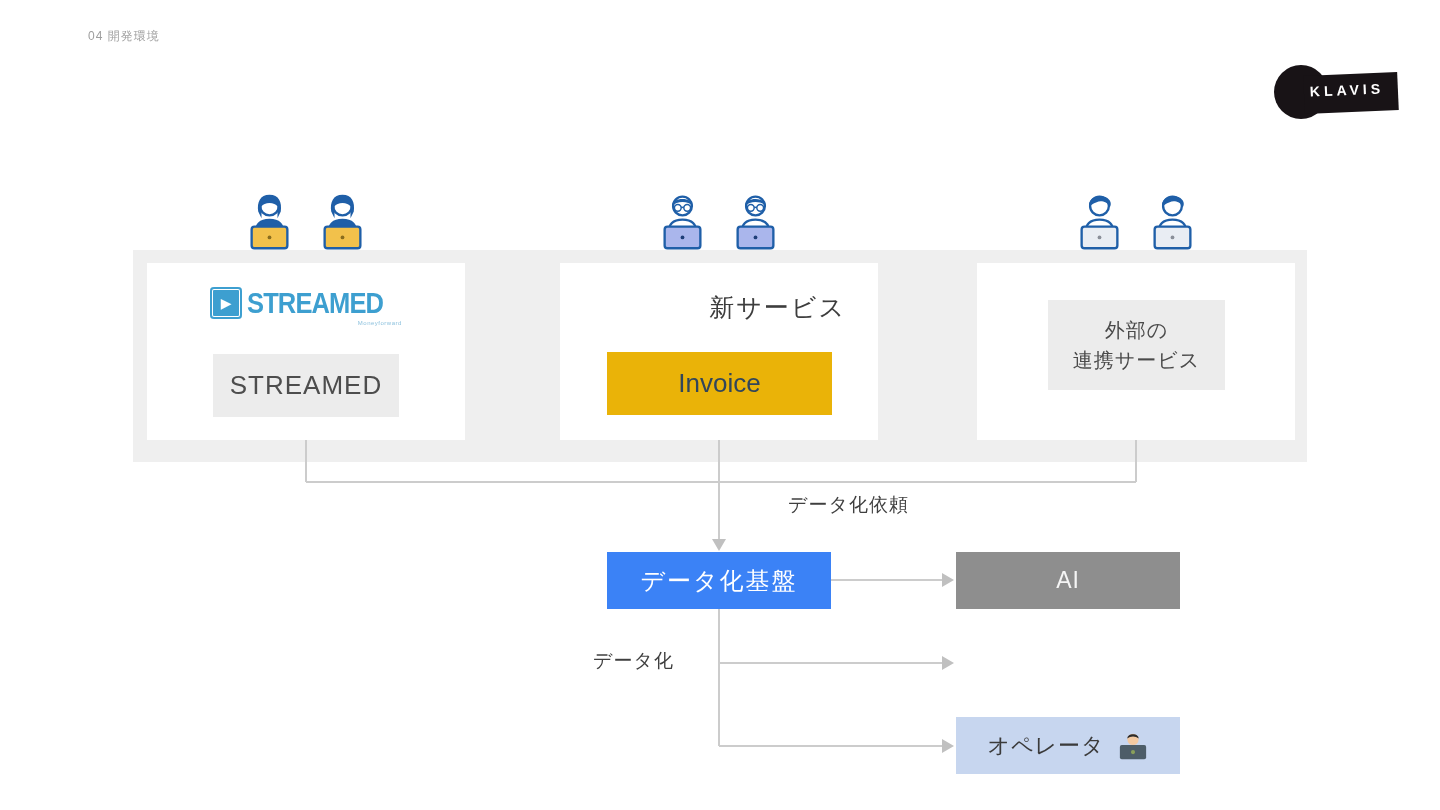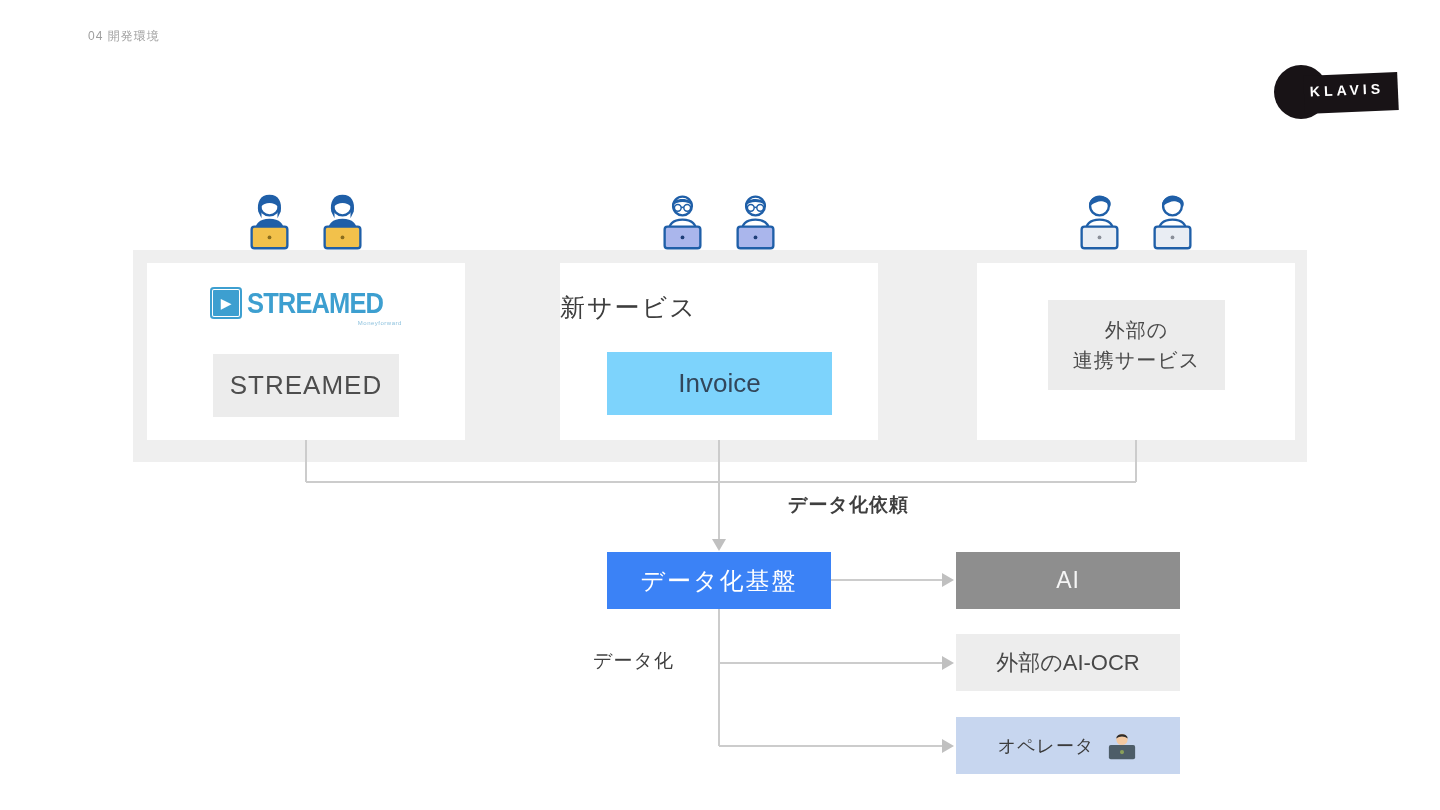--- a/index.html
+++ b/index.html
@@ -32,35 +32,35 @@
   .st-logo { position:absolute; left:0; top:24px; width:318px; display:flex; justify-content:center; align-items:flex-start; }
   .st-badge { width:32px; height:32px; background:#3d9fd0; border-radius:4px; box-shadow:inset 0 0 0 2px #3d9fd0, inset 0 0 0 3px #ffffff;
               color:#ffffff; font-size:14px; display:flex; align-items:center; justify-content:center; margin-right:5px; }
   .st-word-wrap { display:flex; flex-direction:column; align-items:flex-end; }
   .st-word { font-size:29px; font-weight:bold; color:#3d9fd0; letter-spacing:-1px; transform:scaleX(.88); transform-origin:left center; line-height:32px; }
   .st-tag  { font-size:6px; color:#8ec2de; margin-top:1px; letter-spacing:.5px; }
 
   .pill { position:absolute; display:flex; align-items:center; justify-content:center; text-align:left; }
   .pill-gray { background:#ececec; color:#4d4d4d; }
   .streamed-pill { left:66px; top:91px; width:186px; height:63px; font-size:26px; letter-spacing:1px; }
-  .svc-heading { position:absolute; left:0; top:28px; width:286px; text-align:left; font-size:25px; color:#3d3d3d; letter-spacing:2px; }
-  .invoice-pill { left:47px; top:89px; width:225px; height:63px; background:#7dd3fc; color:#32465a; font-size:26px; }
+  .svc-heading { position:absolute; left:0; top:28px; width:286px; text-align:right; font-size:25px; color:#3d3d3d; letter-spacing:2px; }
+  .invoice-pill { left:47px; top:89px; width:225px; height:63px; background:#eab308; color:#32465a; font-size:26px; }
   .external-pill { left:71px; top:37px; width:177px; height:90px; font-size:20px; color:#4a4a4a; line-height:1.5; flex-direction:column; letter-spacing:1px; }
 
   .connectors { position:absolute; left:0; top:0; width:1440px; height:810px; pointer-events:none; }
 
   .flow-label { position:absolute; font-size:19px; color:#3f3f3f; letter-spacing:1px; }
-  .lbl-request { left:788px; top:492px;font-weight:bold; }
+  .lbl-request { left:788px; top:492px; }
   .lbl-process { left:593px; top:648px; width:102px; text-align:left; }
 
   .node { position:absolute; width:224px; height:57px; display:flex; align-items:center; justify-content:center; }
   .platform-box { left:607px; top:552px; background:#3b82f6; color:#ffffff; font-size:24px; letter-spacing:2px; }
   .ai-box  { left:956px; top:552px; background:#8e8e8e; color:#f5f5f5; font-size:23px; letter-spacing:1px; }
   .ocr-box { left:956px; top:634px; background:#ededed; color:#484848; font-size:22px; }
-  .op-box  { left:956px; top:717px; background:#c7d6ef; color:#3b3b3b; font-size:18px; letter-spacing:1px; }
+  .op-box  { left:956px; top:717px; background:#c7d6ef; color:#3b3b3b; font-size:22px; letter-spacing:1px; }
   .op-box .op-icon { margin-left:12px; }
 </style>
 </head>
 <body>
 
 <div class="stage">
 
   <div class="eyebrow">04 開発環境</div>
 
   <div class="klavis">
@@ -168,21 +168,20 @@
       <polygon points="942,656 942,670 954,663"></polygon>
       <polygon points="942,739 942,753 954,746"></polygon>
     </g>
   </svg>
 
   <div class="flow-label lbl-request">データ化依頼</div>
   <div class="flow-label lbl-process">データ化</div>
 
   <div class="node platform-box">データ化基盤</div>
   <div class="node ai-box">AI</div>
-  <div class="node ocr-box">外部のAI-OCR</div>
   <div class="node op-box">
     <span>オペレータ</span>
     <svg class="op-icon" width="32" height="30" viewBox="0 0 34 32">
       <circle cx="17" cy="9" r="6" fill="#f3c9a1"></circle>
       <path d="M11,8 C11,2 23,2 23,8 C20,5 14,5 11,8 Z" fill="#2b2b2b"></path>
       <path d="M7,24 C7,16 27,16 27,24 Z" fill="#53626c"></path>
       <rect x="3" y="15" width="28" height="15" rx="2" fill="#4d5d68"></rect>
       <circle cx="17" cy="22.5" r="2.2" fill="#8aa05a"></circle>
     </svg>
   </div>

